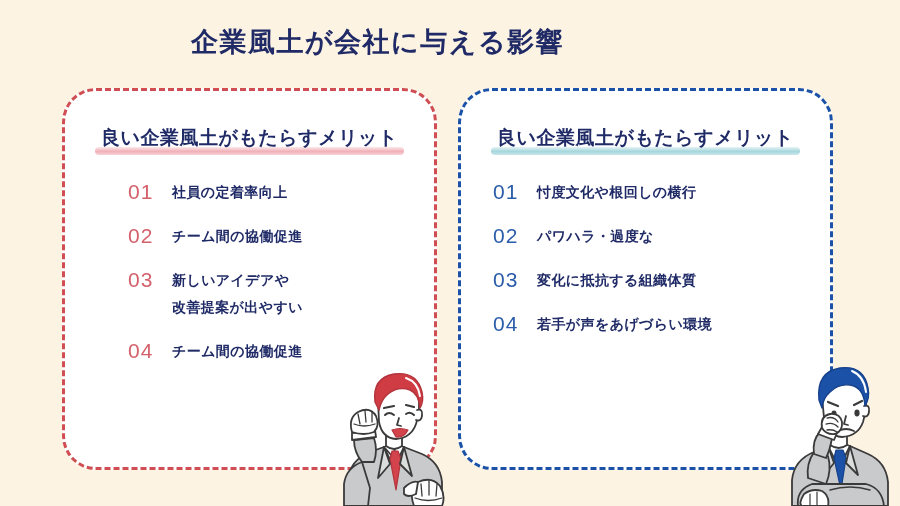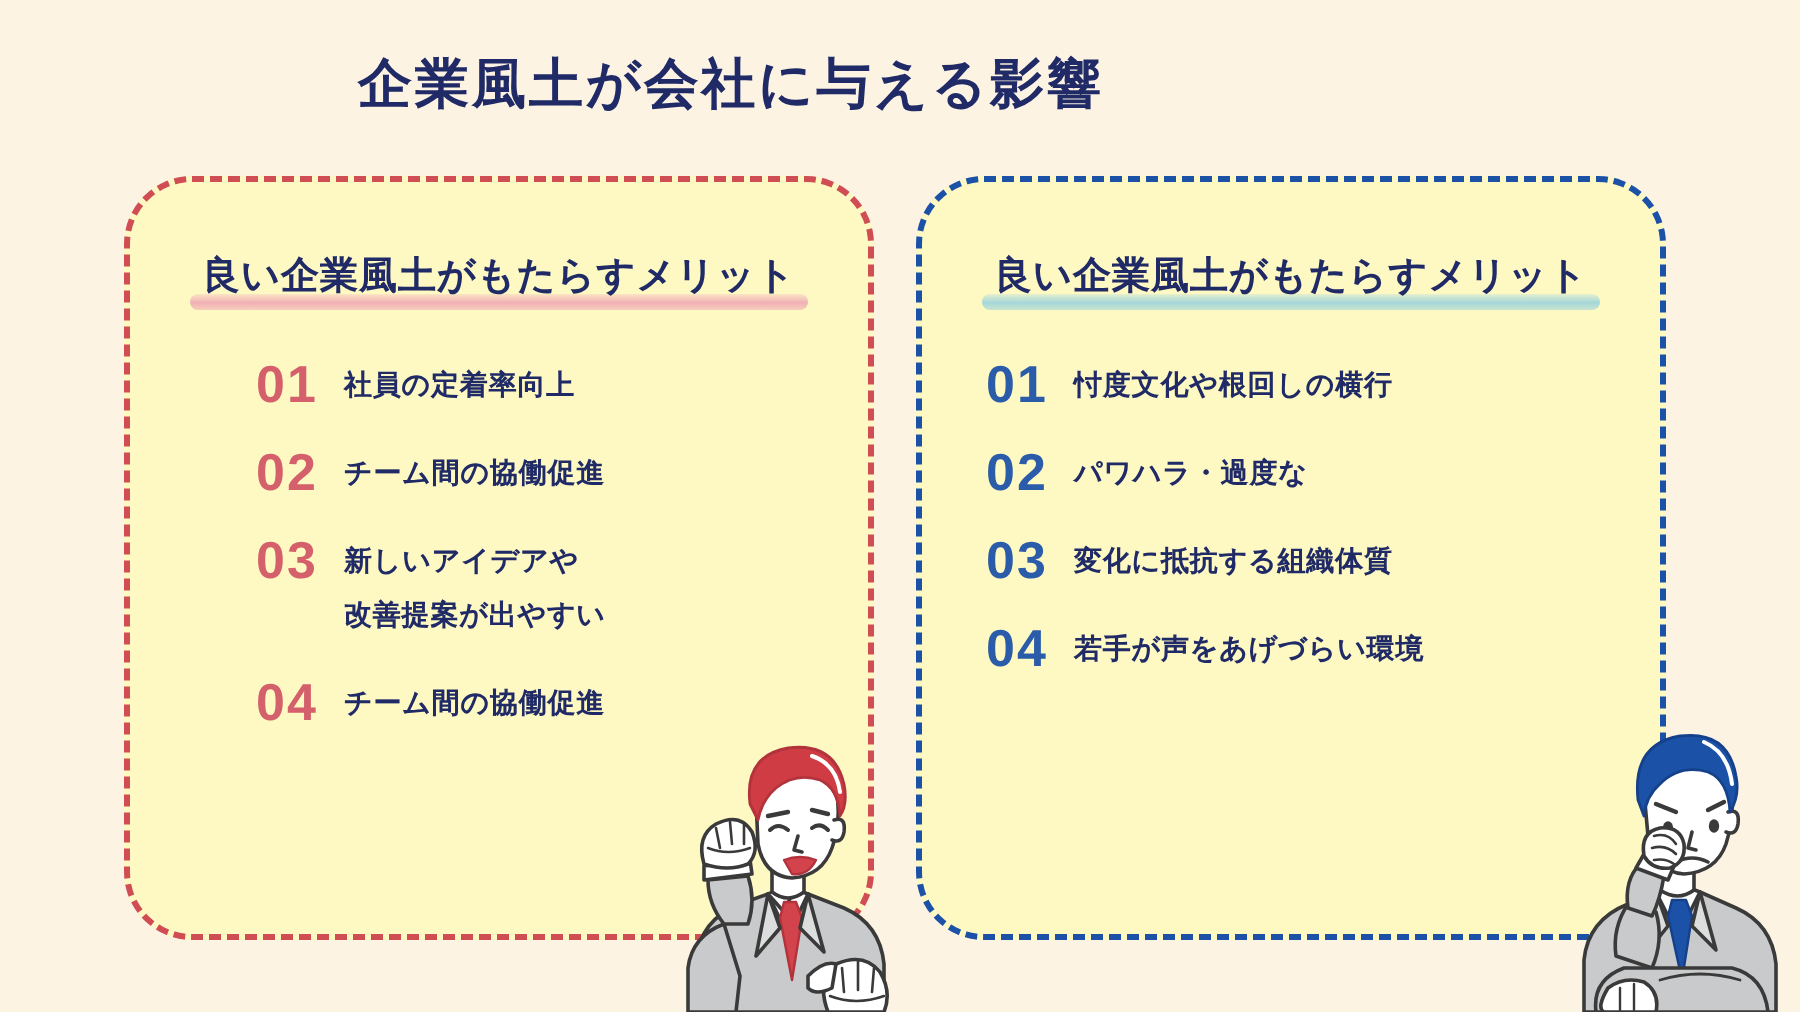--- a/index.html
+++ b/index.html
@@ -17,37 +17,37 @@
   #stage {
     position: relative;
     width: 900px;
     height: 506px;
   }
 
   
   .title {
     position: absolute;
     top: 24px;
-    left: 0;
+    left: 12px;
     width: 731px;
     text-align: center;
     font-size: 27px;
     font-weight: bold;
     color: #1f2a66;
     letter-spacing: 1.5px;
     white-space: nowrap;
   }
 
   
   .panel {
     position: absolute;
     top: 88px;
     width: 375px;
     height: 382px;
-    background: #fef9c3;
+    background: #ffffff;
     border-radius: 34px;
     box-sizing: border-box;
   }
   .panel-left {
     left: 62px;
     border: 3px dashed #cf4d53;
   }
   .panel-right {
     left: 458px;
     border: 3px dashed #1b52a8;
@@ -101,22 +101,22 @@
   }
   .item {
     display: flex;
     align-items: flex-start;
     margin-bottom: 17px;
   }
   .panel-left .item { padding-left: 63px; }
   .panel-right .item { padding-left: 32px; }
 
   .num {
-    font-size: 26px;
-    font-weight: bold;
+    font-size: 21px;
+    font-weight: normal;
     line-height: 26px;
     letter-spacing: 1px;
     flex: 0 0 auto;
     min-width: 34px;
   }
   .panel-left .num { color: #d4606b; }
   .panel-right .num { color: #2a5caa; }
 
   .txt {
     font-size: 14px;

